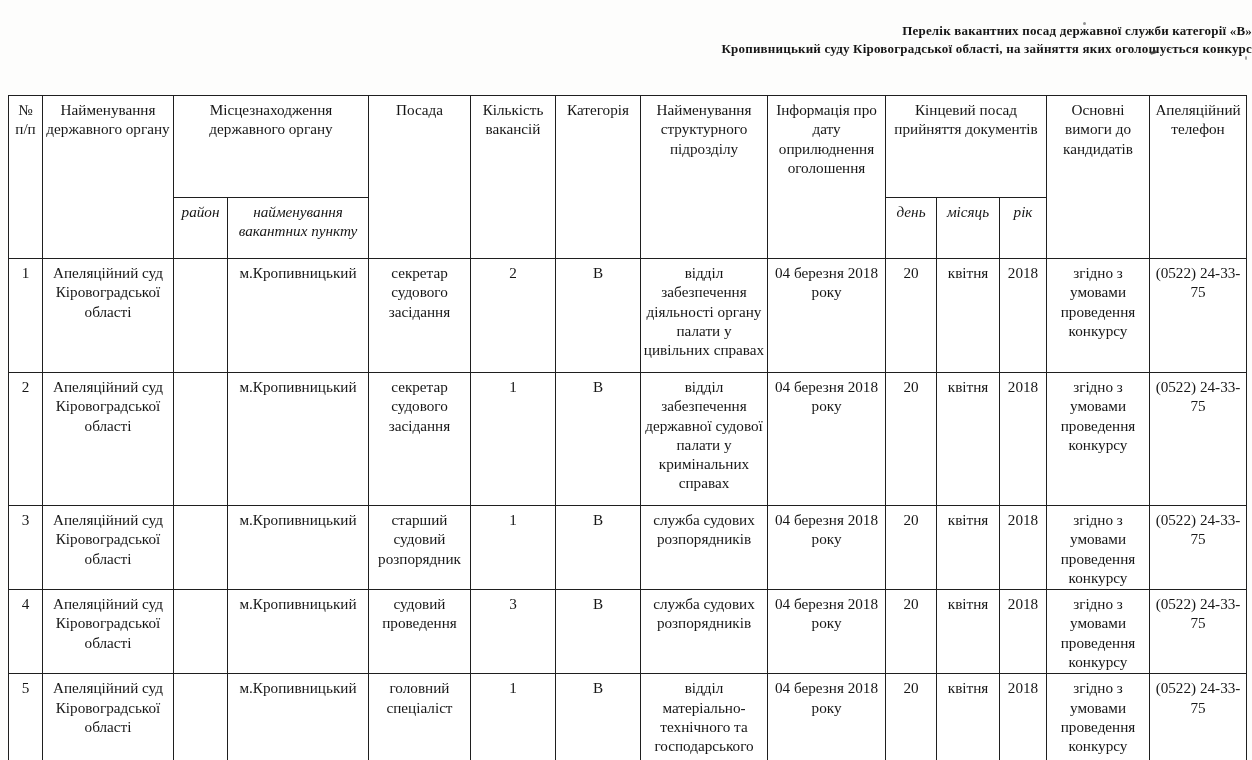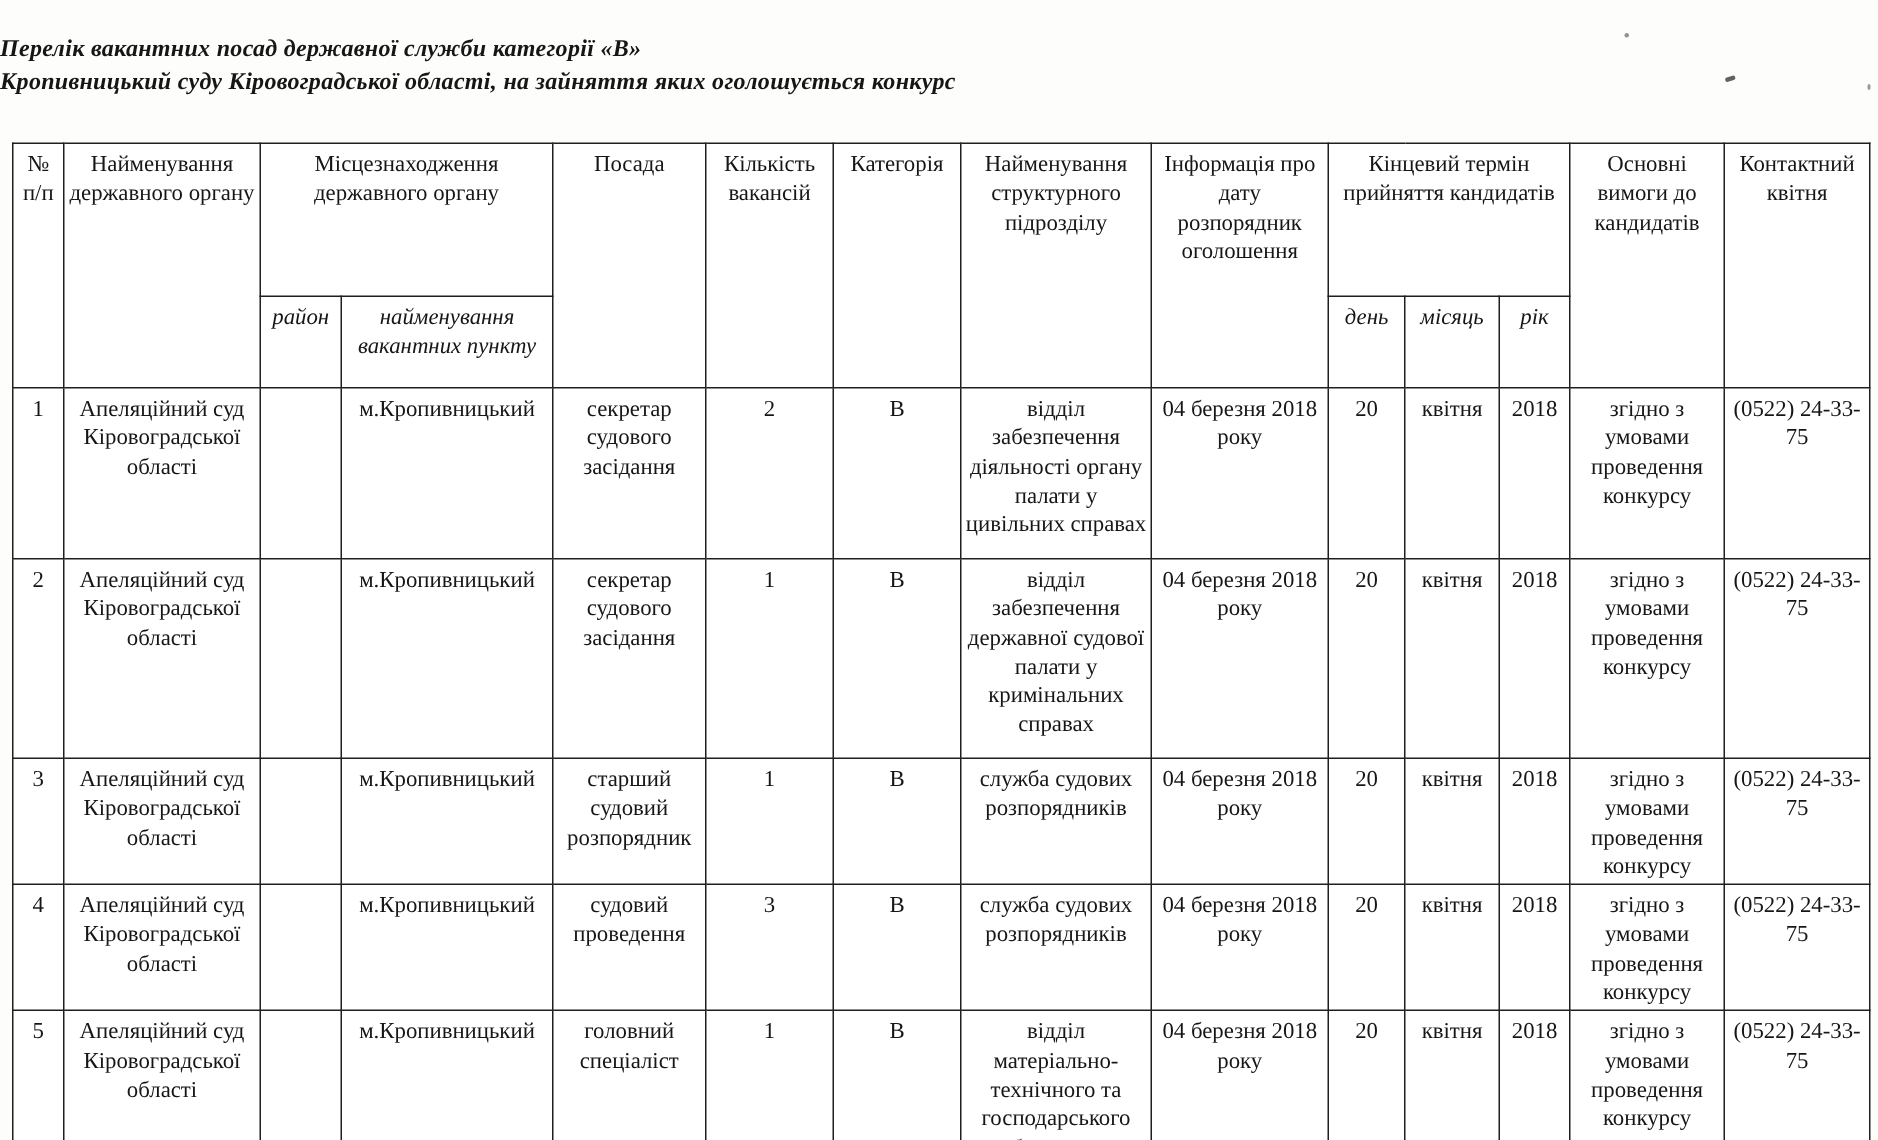--- a/index.html
+++ b/index.html
@@ -8,26 +8,25 @@
     background: #fdfdfc;
     font-family: "Liberation Serif", serif;
     color: #161616;
     position: relative;
     overflow: hidden;
   }
   .doc-title {
     position: absolute;
     top: 22px; left: 0;
     width: 100%;
-    text-align: left;
+    text-align: right;
     font-weight: bold;
-    font-size: 16px;
+    font-size: 13px;
     line-height: 1.4;
     letter-spacing: 0.2px;
-    font-style: italic;
   }
   table.vacancies {
     position: absolute;
     left: 8px; top: 95px;
     width: 1238px;
     border-collapse: collapse;
     table-layout: fixed;
     background: #fff;
   }
   .vacancies th, .vacancies td {
@@ -88,24 +87,24 @@
   </colgroup>
   <thead>
     <tr class="hdr-top">
       <th rowspan="2">№ п/п</th>
       <th rowspan="2">Найменування державного органу</th>
       <th colspan="2">Місцезнаходження державного органу</th>
       <th rowspan="2">Посада</th>
       <th rowspan="2">Кількість вакансій</th>
       <th rowspan="2">Категорія</th>
       <th rowspan="2">Найменування структурного підрозділу</th>
-      <th rowspan="2">Інформація про дату розпорядник оголошення</th>
-      <th colspan="3">Кінцевий термін прийняття кандидатів</th>
+      <th rowspan="2">Інформація про дату оприлюднення оголошення</th>
+      <th colspan="3">Кінцевий посад прийняття документів</th>
       <th rowspan="2">Основні вимоги до кандидатів</th>
-      <th rowspan="2">Контактний квітня</th>
+      <th rowspan="2">Апеляційний телефон</th>
     </tr>
     <tr class="hdr-sub">
       <th>район</th>
       <th>найменування вакантних пункту</th>
       <th>день</th>
       <th>місяць</th>
       <th>рік</th>
     </tr>
   </thead>
   <tbody>

